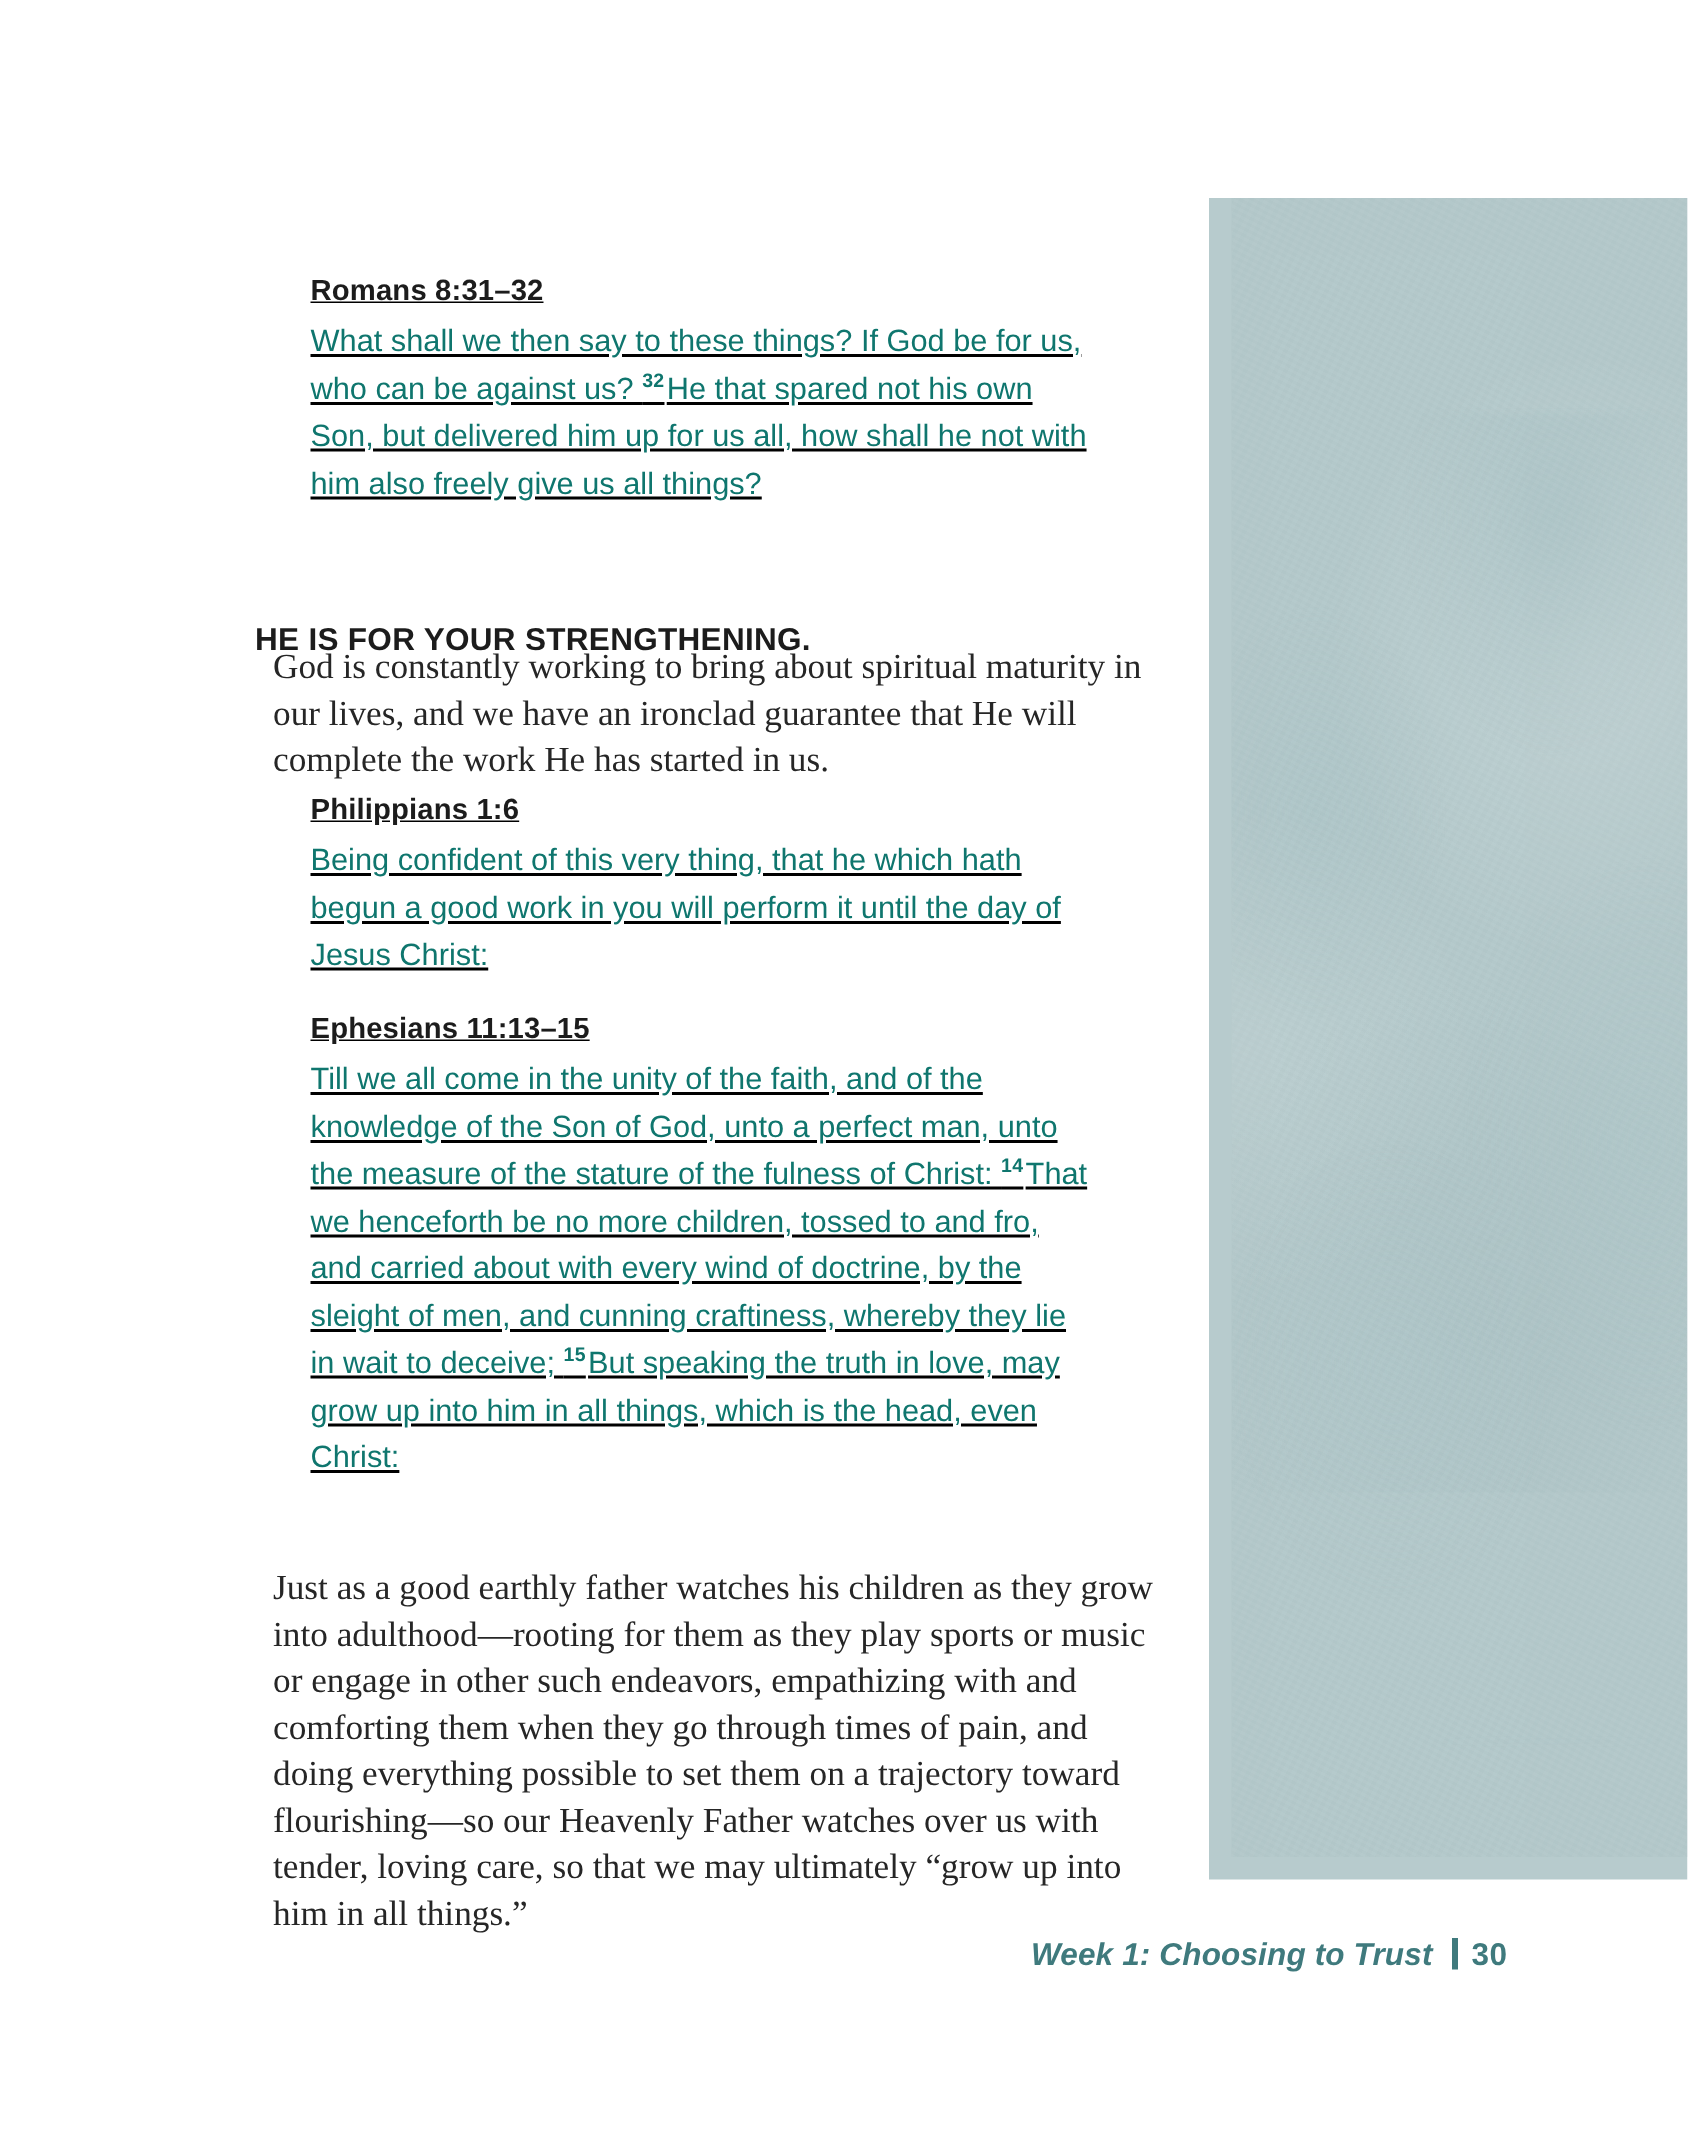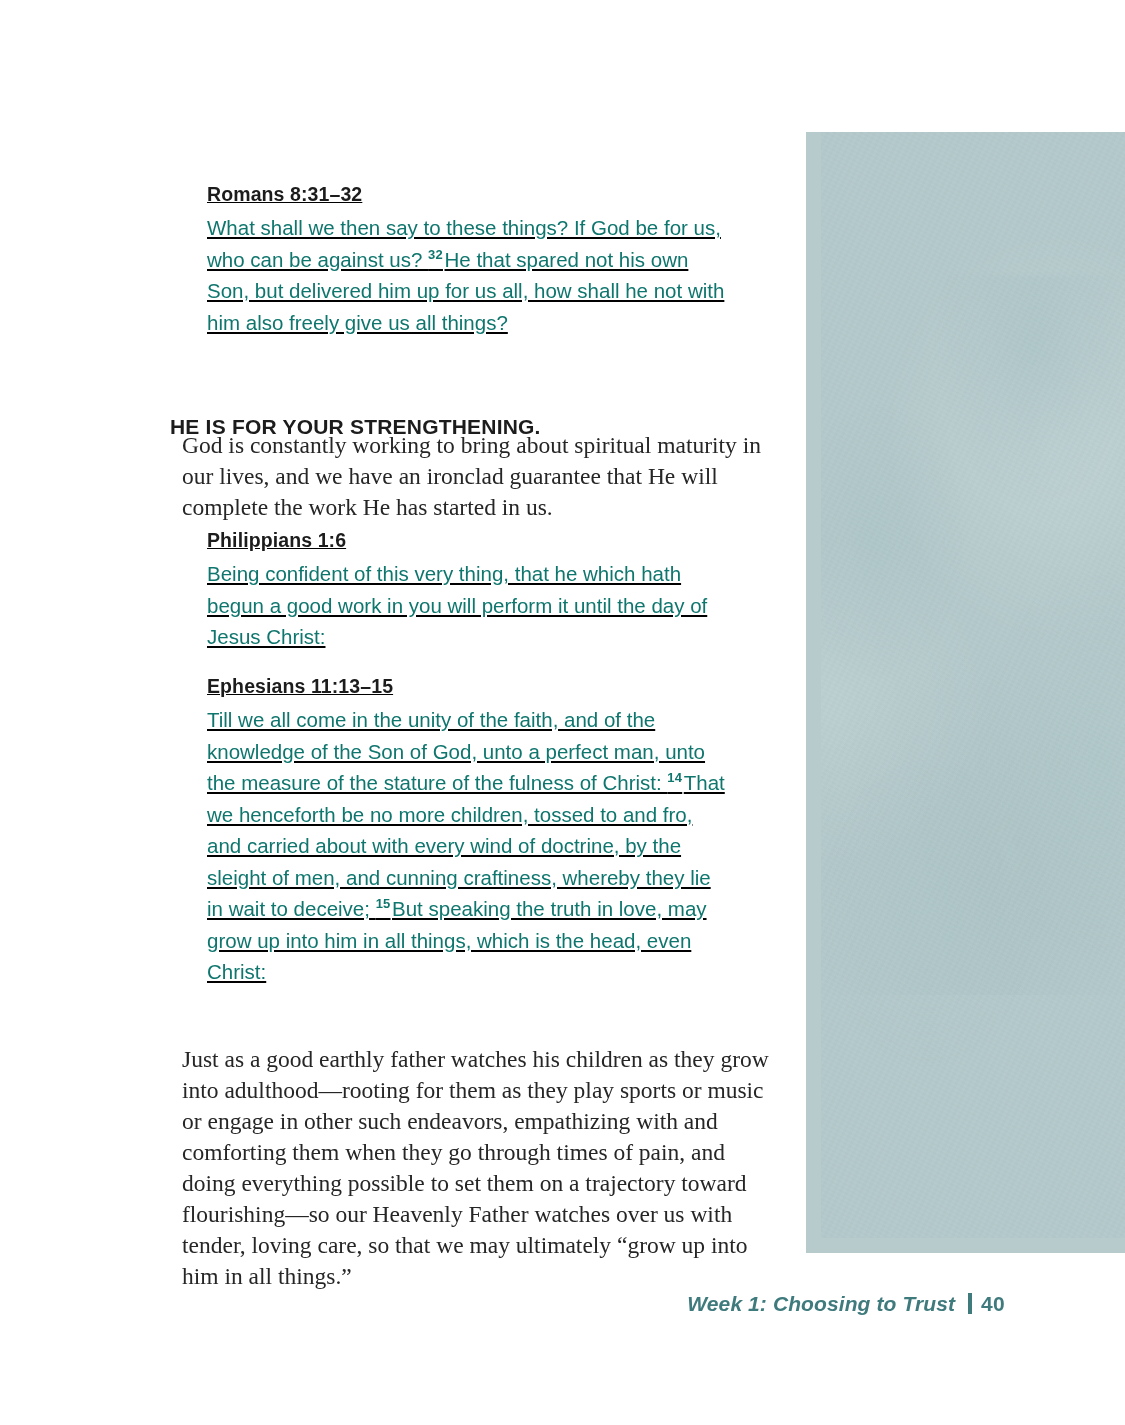--- a/index.html
+++ b/index.html
@@ -187,14 +187,14 @@
   <div class="scripture-block sp-ephes">
     <div class="scripture-ref">Ephesians 11:13–15</div>
     <p class="scripture-text"><span>Till we all come in the unity of the faith, and of the knowledge of the Son of God, unto a perfect man, unto the measure of the stature of the fulness of Christ: </span><span class="vnum">14</span><span>That we henceforth be no more children, tossed to and fro, and carried about with every wind of doctrine, by the sleight of men, and cunning craftiness, whereby they lie in wait to deceive; </span><span class="vnum">15</span><span>But speaking the truth in love, may grow up into him in all things, which is the head, even Christ:</span></p>
   </div>
 
   <p class="body-paragraph sp-para2">Just as a good earthly father watches his children as they grow into adulthood—rooting for them as they play sports or music or engage in other such endeavors, empathizing with and comforting them when they go through times of pain, and doing everything possible to set them on a trajectory toward flourishing—so our Heavenly Father watches over us with tender, loving care, so that we may ultimately “grow up into him in all things.”</p>
 
 </div>
 
 <div id="footer">
-  <span class="footer-title">Week 1: Choosing to Trust</span><span class="footer-sep"></span><span class="footer-page">40</span>
+  <span class="footer-title">Week 1: Choosing to Trust</span><span class="footer-sep"></span><span class="footer-page">30</span>
 </div>
 
 </body></html>

